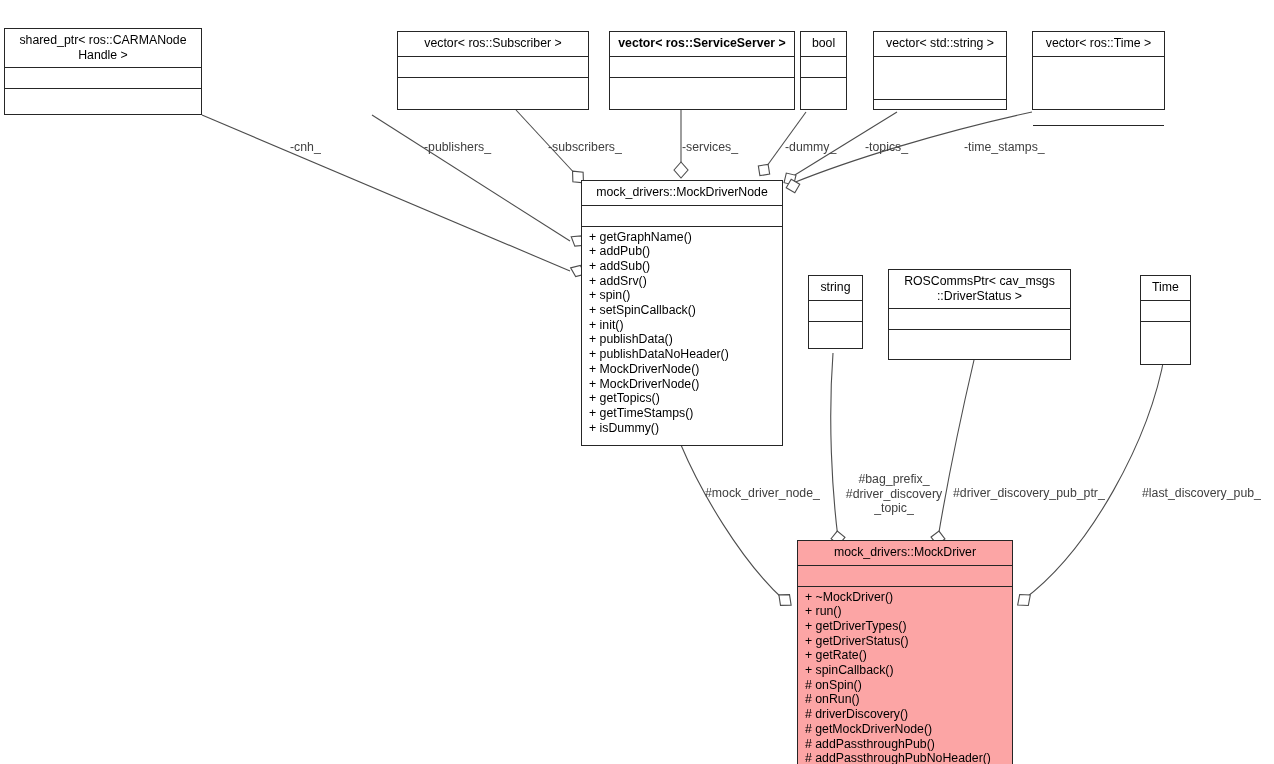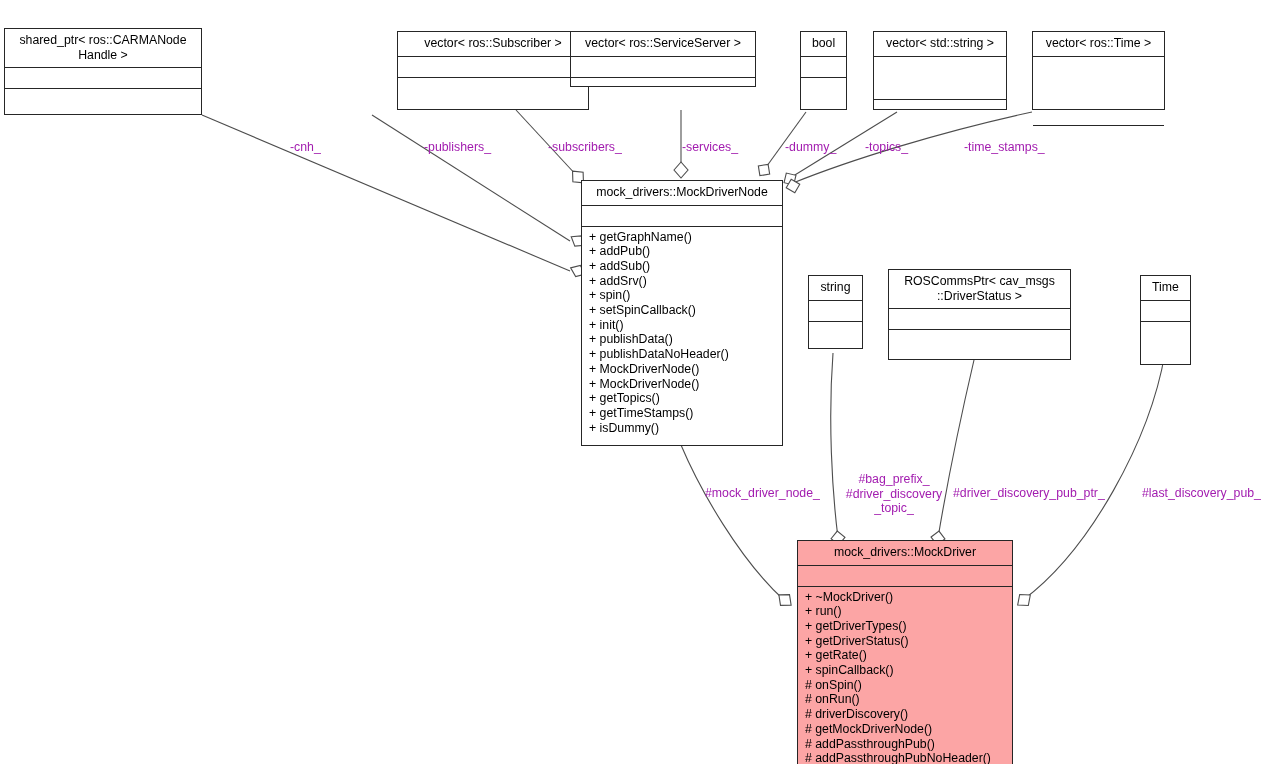--- a/index.html
+++ b/index.html
@@ -75,21 +75,21 @@
     font-size: 12.3px;
     color: #000000;
     line-height: 14.7px;
     padding-left: 7px;
     white-space: nowrap;
   }
   
   .edge-label {
     position: absolute;
     font-size: 12.3px;
-    color: #a21caf;
+    color: #404040;
     line-height: 14.5px;
     white-space: pre-line;
     background: transparent;
   }
 </style>
 </head>
 <body>
 
 <div id="diagram">
 
@@ -138,21 +138,21 @@
     <div class="uml-ops"></div>
   </div>
 
 
   <div class="uml-class" style="left:397px; top:11px; width:192px; height:79px;">
     <div class="uml-title">vector&lt; ros::Subscriber &gt;</div>
     <div class="uml-attrs"></div>
     <div class="uml-ops"></div>
   </div>
 
-  <div class="uml-class" style="left:570px; top:11px; width:186px; height:56px;">
+  <div class="uml-class" style="left:609px; top:11px; width:186px; height:79px;font-weight:bold;">
     <div class="uml-title">vector&lt; ros::ServiceServer &gt;</div>
     <div class="uml-attrs"></div>
     <div class="uml-ops"></div>
   </div>
 
   <div class="uml-class" style="left:800px; top:11px; width:47px; height:79px;">
     <div class="uml-title">bool</div>
     <div class="uml-attrs"></div>
     <div class="uml-ops"></div>
   </div>

